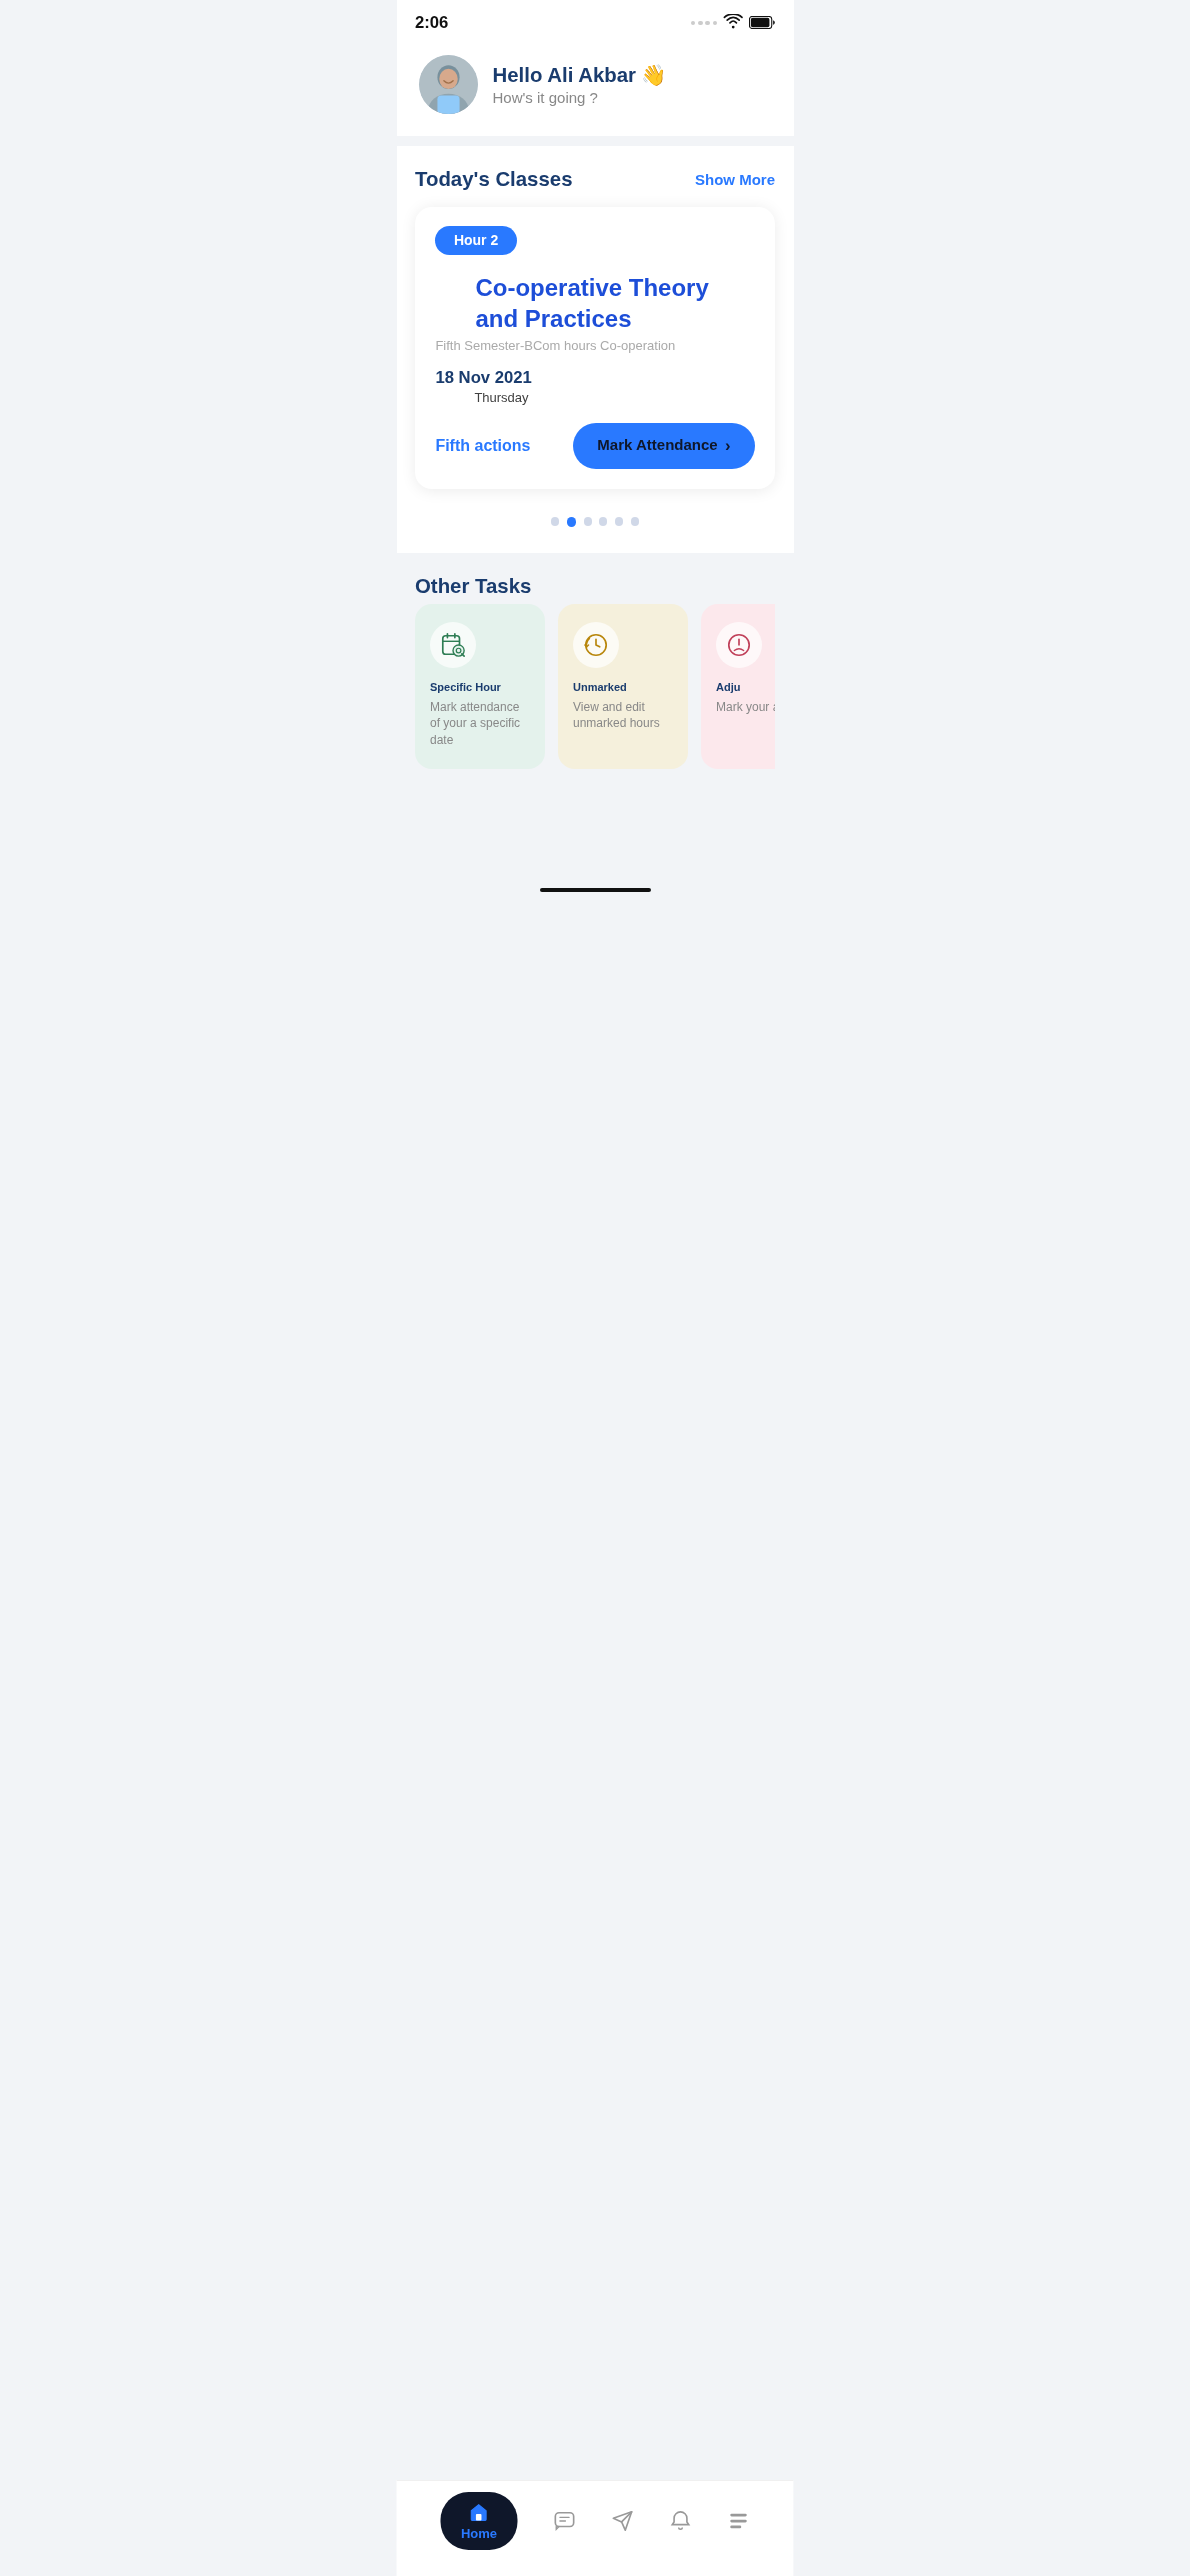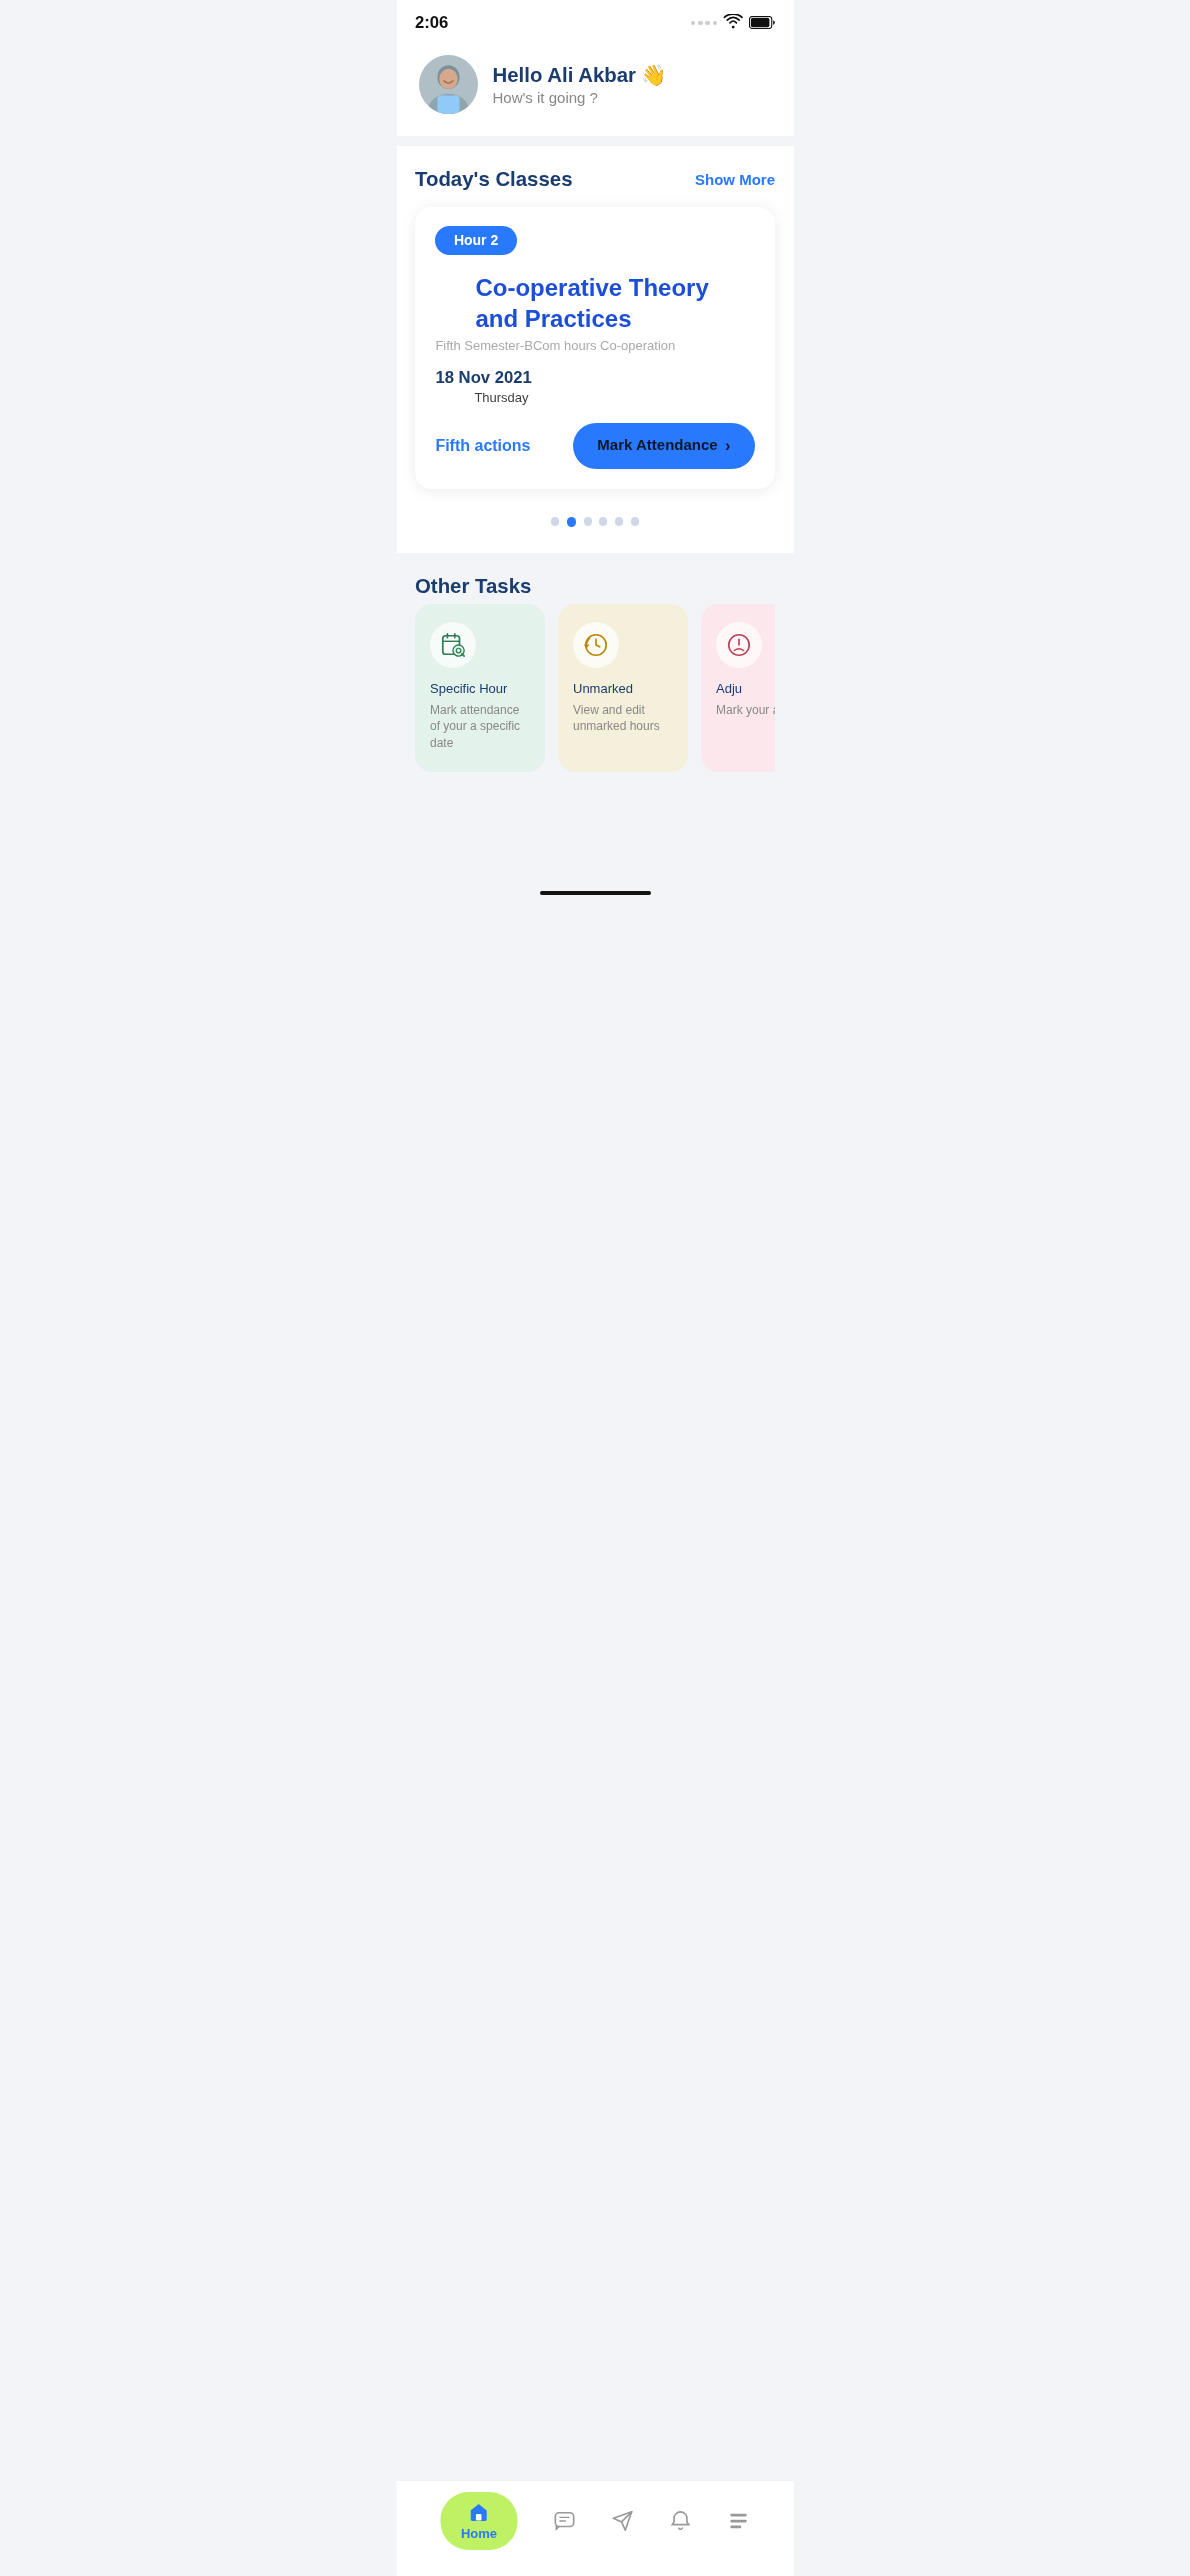--- a/index.html
+++ b/index.html
@@ -207,22 +207,22 @@
     .task-card.pink { background: #fce8ec; }
 
     .task-icon-circle {
       width: 46px; height: 46px;
       border-radius: 50%;
       background: rgba(255,255,255,0.7);
       display: flex; align-items: center; justify-content: center;
       margin-bottom: 13px;
     }
     .task-title {
-      font-size: 13px;
-      font-weight: 400;
+      font-size: 11px;
+      font-weight: 700;
       color: #1a3c6e;
       margin-bottom: 5.6px;
     }
     .task-desc {
       font-size: 12px;
       color: #888;
       line-height: 1.4;
     }
 
     
@@ -241,21 +241,21 @@
     }
     .nav-item {
       display: flex;
       flex-direction: column;
       align-items: center;
       gap: 3.7px;
       cursor: pointer;
       position: relative;
     }
     .nav-item.active {
-      background: #bef264;
+      background: #0f172a;
       border-radius: 28px;
       padding: 9.3px 20.4px;
       justify-content: center;
     }
     .nav-label {
       font-size: 13px;
       font-weight: 600;
       color: #2979ff;
     }
     .home-bar {

